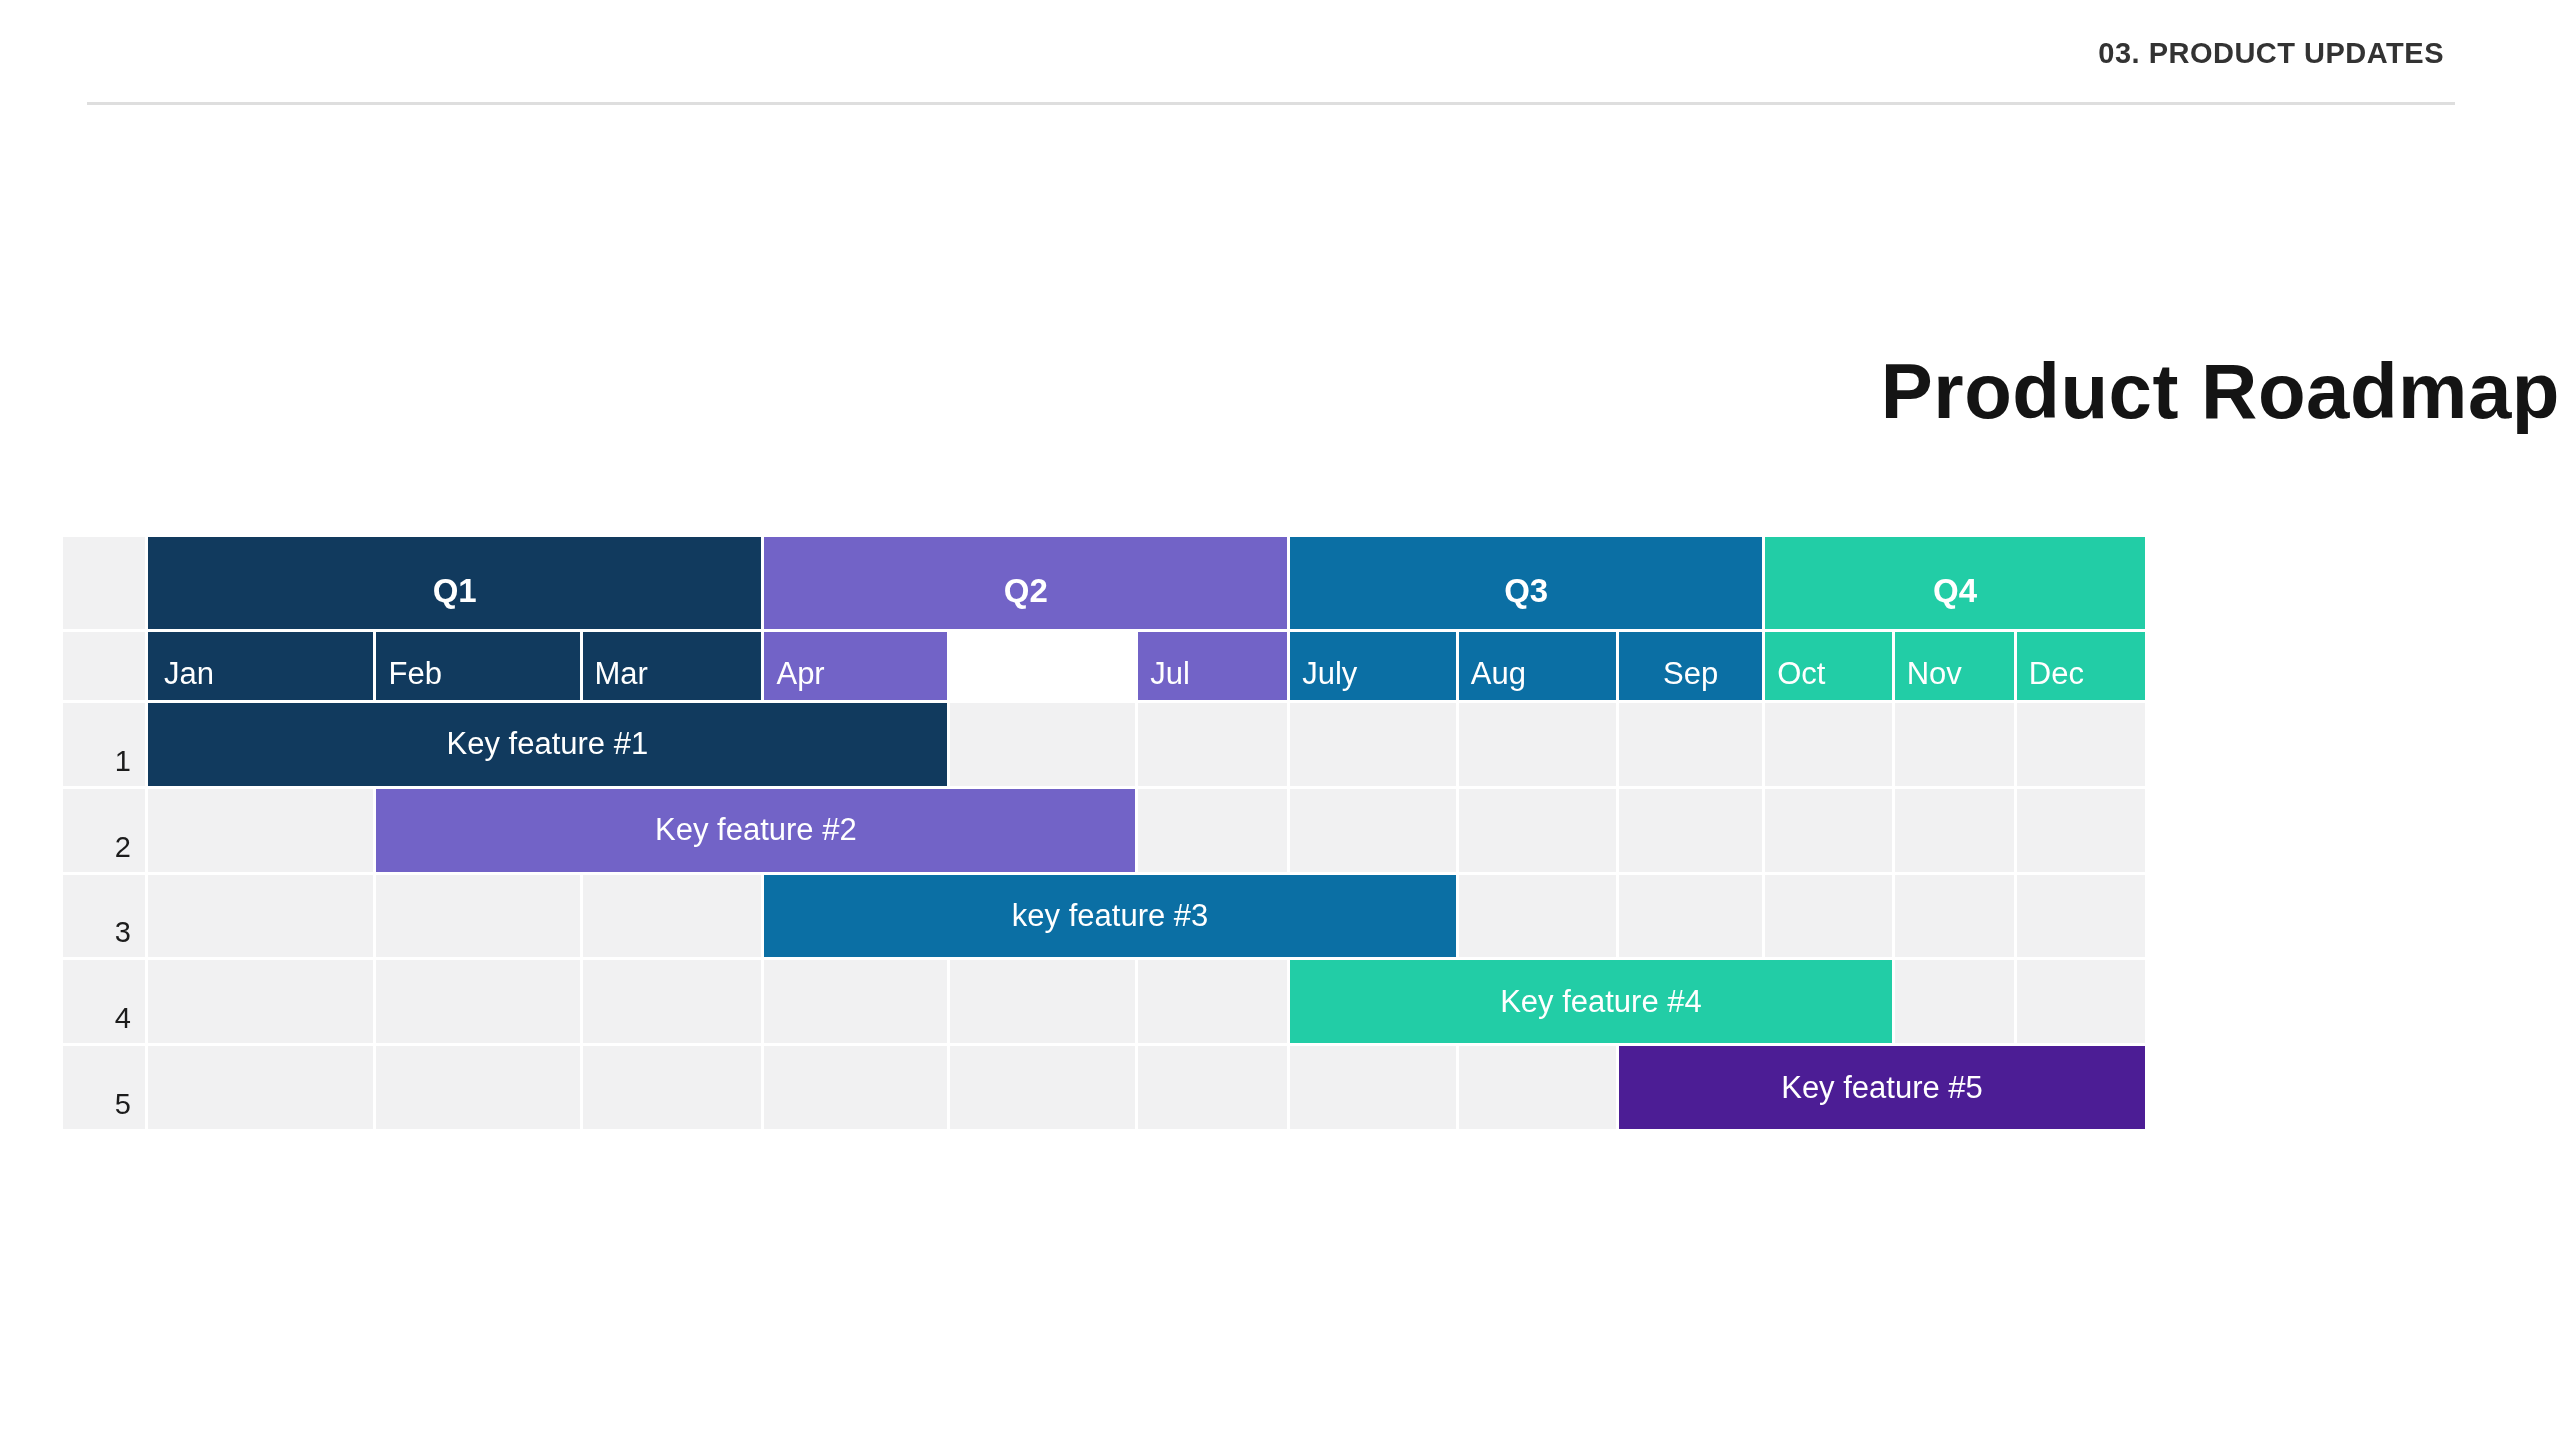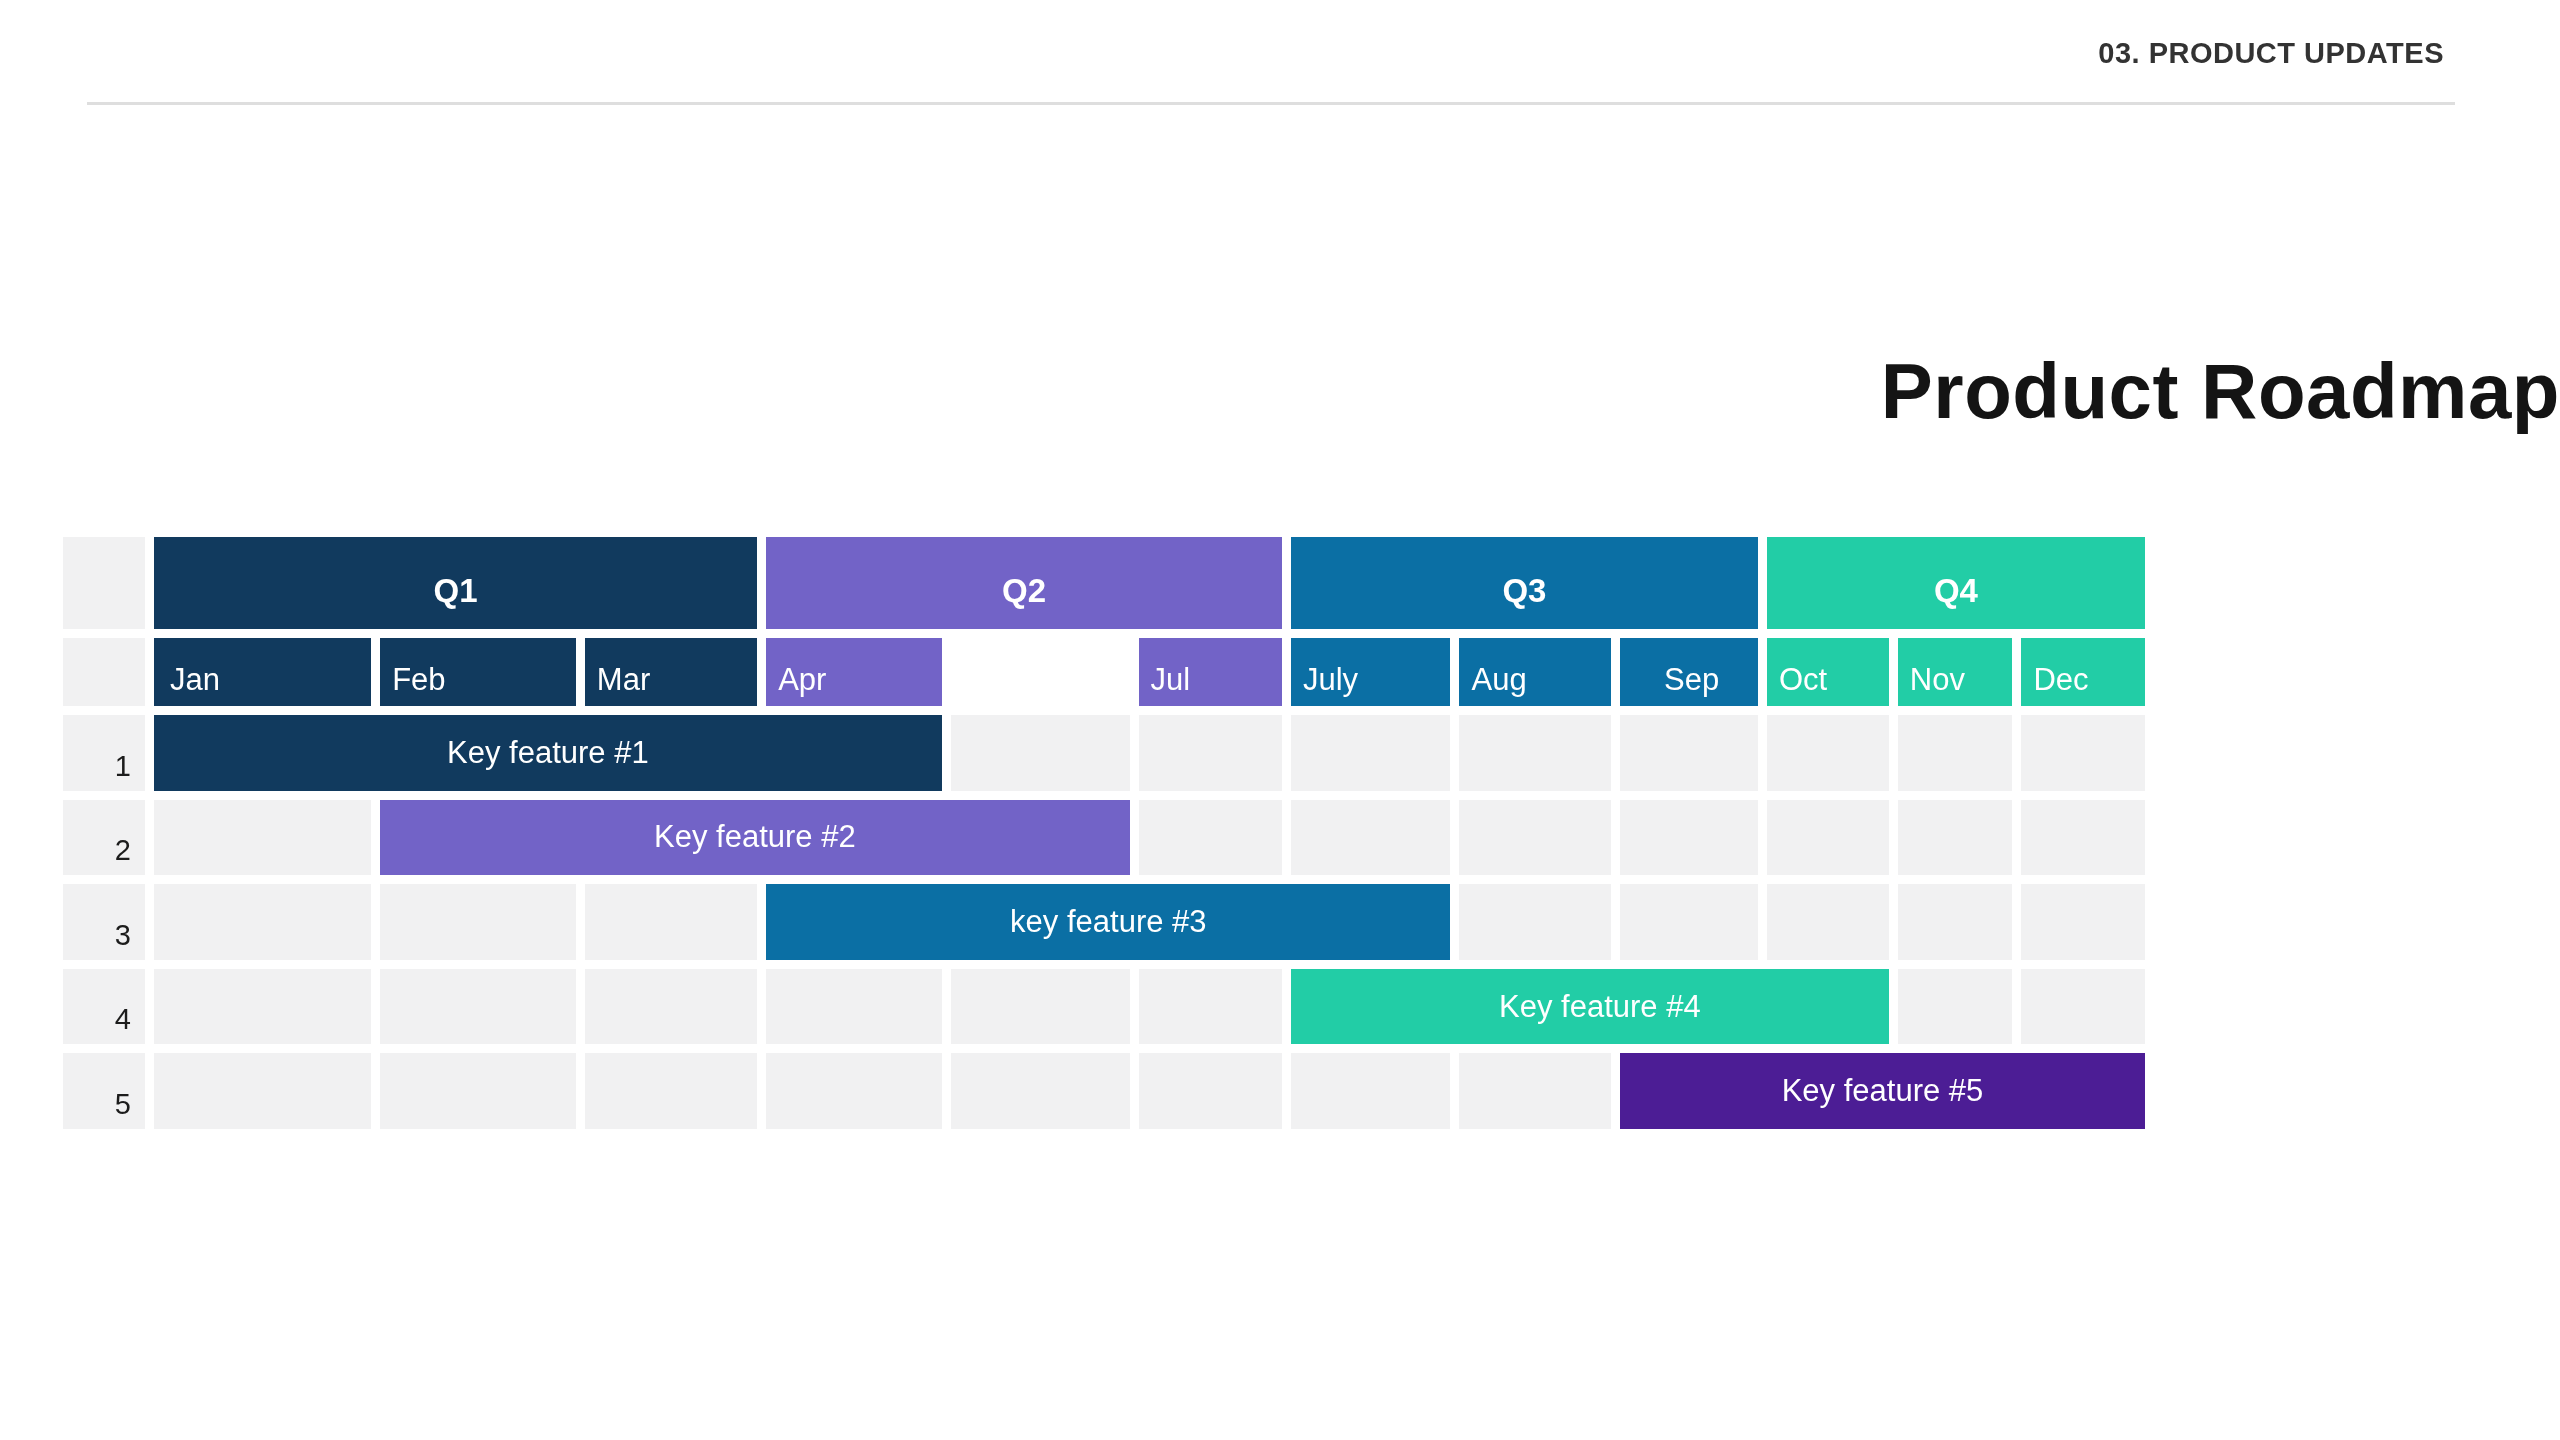--- a/index.html
+++ b/index.html
@@ -23,21 +23,21 @@
     position: absolute; top: 352px; left: 0; width: 2560px;
     margin: 0; text-align: right;
     font-size: 78px; font-weight: bold; color: #141414;
     line-height: 1; letter-spacing: 0.5px;
   }
   .gantt {
     position: absolute; left: 63px; top: 537px;
     width: 2082px; height: 592px;
     display: grid;
     grid-template-rows: 92px 68px repeat(5, 1fr);
-    gap: 9px;
+    gap: 3px;
     background: transparent;
   }
   .cell { box-sizing: border-box; }
   .corner, .numcell, .empty { background: #f1f1f2; }
   .quarter {
     color: #ffffff; font-weight: bold; font-size: 33px;
     display: flex; align-items: center; justify-content: center;
     padding-top: 16px;
   }
   .month {

